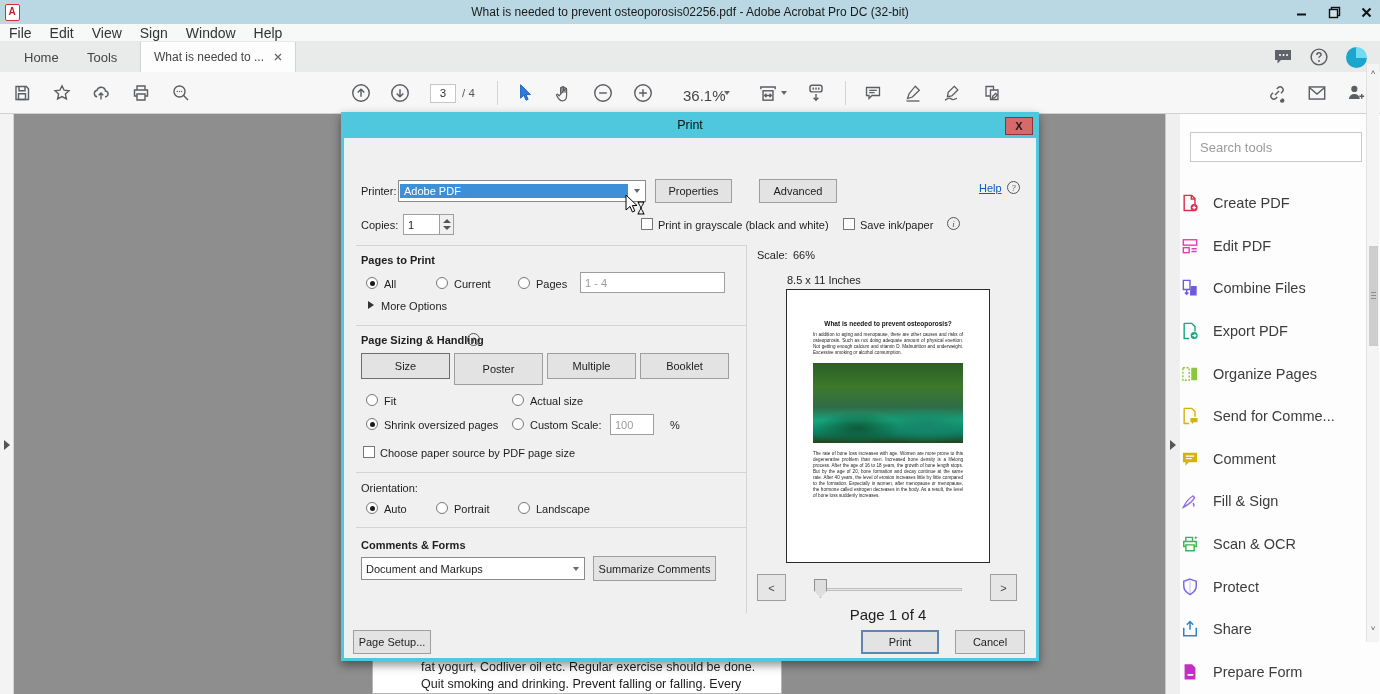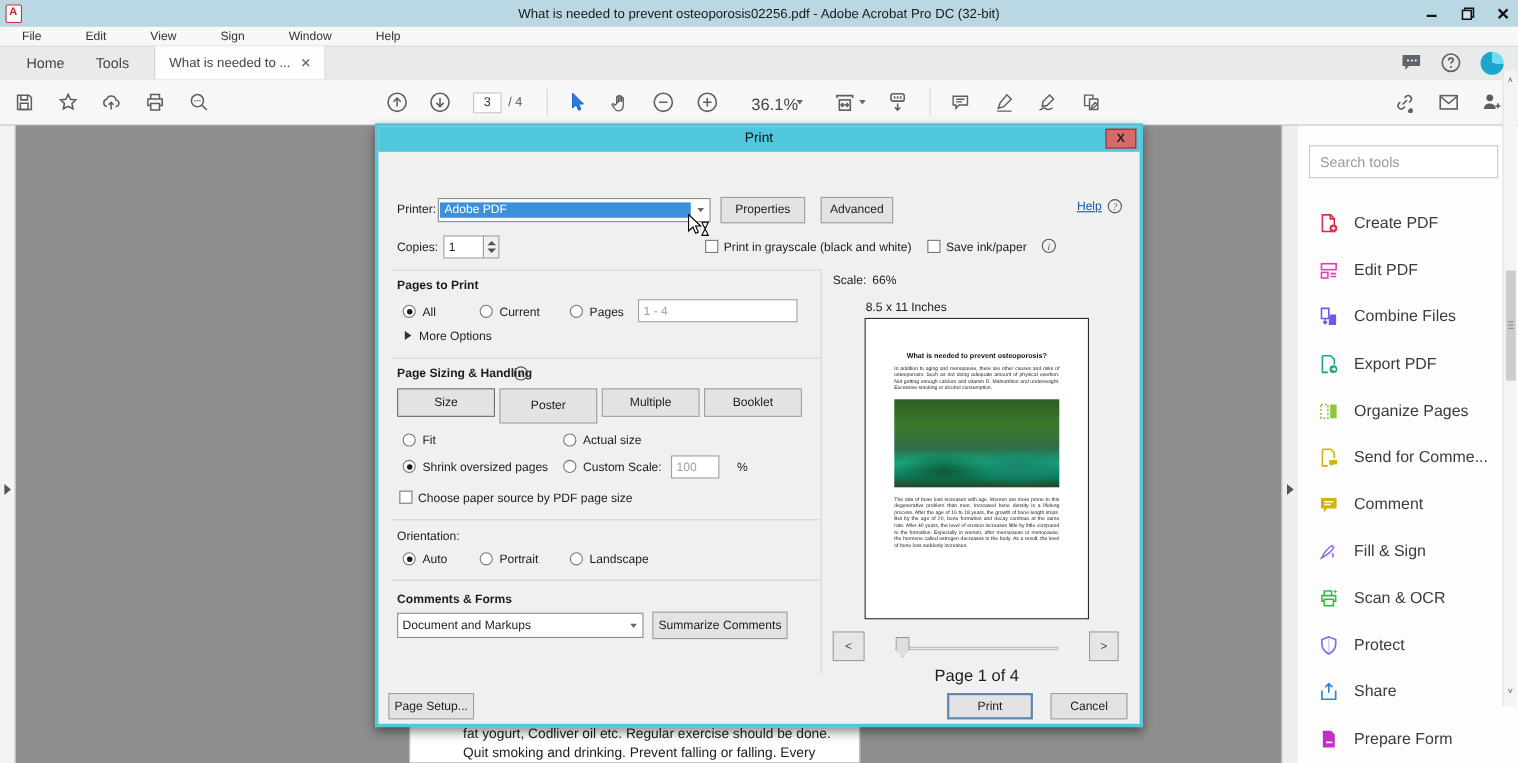--- a/index.html
+++ b/index.html
@@ -10,21 +10,21 @@
   
   .titlebar { position:absolute; left:0; top:0; width:1380px; height:24px; background:#b9d8e3; display:flex; align-items:center; }
   .app-icon { width:15px; height:17px; margin-left:5px; background:#fff; border:1px solid #c33; border-radius:2px; position:relative; }
   .app-icon::after { content:"A"; position:absolute; left:2.5px; top:1px; font-size:10px; font-weight:bold; color:#c51f2e; }
   .win-title { position:absolute; left:0; right:0; text-align:center; font-size:12px; color:#1a1a1a; }
   .win-controls { position:absolute; right:6px; top:0; height:24px; display:flex; align-items:center; gap:16px; }
   .wc { width:16px; height:16px; display:flex; align-items:center; justify-content:center; }
   .wc svg { display:block; }
 
   .menubar { position:absolute; left:0; top:24px; width:1380px; height:18px; background:#f7f8f8; border-bottom:1px solid #e8e8e8; display:flex; align-items:center; }
-  .menu-item { font-size:11px; color:#333; padding:0 20px; }
+  .menu-item { font-size:14px; color:#333; padding:0 9px; }
 
   .tabbar { position:absolute; left:0; top:42px; width:1380px; height:30px; background:#e9eaea; }
   .tab-static { position:absolute; top:0; height:30px; display:flex; align-items:center; font-size:13px; color:#444; padding:0 12px; }
   .tab-home { left:12px; }
   .tab-tools { left:75px;text-align:center; }
   .tab-doc { position:absolute; left:140px; top:0; width:156px; height:30px; background:#fdfdfd; border-left:1px solid #d2d2d2; border-right:1px solid #d2d2d2; display:flex; align-items:center; justify-content:center; gap:10px; font-size:12px; color:#444; }
   .tab-close svg { display:block; }
 
   .toolbar { position:absolute; left:0; top:72px; width:1380px; height:42px; background:#f7f7f7; border-bottom:1px solid #d2d2d2; }
   .tb { position:absolute; top:50%; transform:translate(-50%,-50%); display:flex; align-items:center; justify-content:center; }
@@ -42,21 +42,21 @@
   .pane-arrow { position:absolute; top:326px; width:0; height:0; border-top:5px solid transparent; border-bottom:5px solid transparent; border-left:6px solid #555; }
   .doc-page { position:absolute; left:372px; top:539px; width:410px; height:41px; background:#fff; border:1px solid #b7b7b7; font-size:12.5px; color:#1d1d1d; padding:5px 0 0 48px; line-height:17px; }
 
   .divider-strip { position:absolute; left:1165px; top:0; width:15px; height:580px; background:#efefef; border-left:1px solid #c9c9c9; }
 
   
   .sidebar { position:absolute; left:1180px; top:0; width:200px; height:580px; background:#fdfdfd; }
   .search-tools { position:absolute; left:10px; top:18px; width:172px; height:30px; border:1px solid #c9c9c9; background:#fff; font-size:13px; color:#444; padding:0 9px; font-family:inherit; }
   .search-tools::placeholder { color:#9b9b9b; }
   .tool-list { position:absolute; left:0; top:68px; width:186px; }
-  .tool-item { display:flex; align-items:center; height:42.6px; padding-left:18px; gap:13px; }
+  .tool-item { display:flex; align-items:center; height:42.6px; gap:13px; }
   .tool-item svg { display:block; flex:none; }
   .tool-label { font-size:14.5px; color:#3c3c3c; }
   .sb-scroll { position:absolute; left:1366px; top:64px; width:13px; height:578px; background:#f4f4f4; border-left:1px solid #e2e2e2; }
   .sb-arrow { position:absolute; left:0; width:12px; height:14px; color:#555; font-size:8px; text-align:center; line-height:14px; }
   .sb-thumb { position:absolute; left:1.5px; top:182px; width:9px; height:100px; background:#cdcdcd; }
   .sb-grip { position:absolute; left:2px; top:46px; width:5px; border-top:1px solid #8d8d8d; box-shadow:0 3px 0 #8d8d8d,0 6px 0 #8d8d8d; }
 
   
   .dialog { position:absolute; left:341px; top:112px; width:698px; height:549px; border:3px solid #4fc7dd; background:#f0f0f0; box-shadow:0 4px 9px rgba(0,0,0,.45); }
   .dlg-title { position:relative; height:23px; background:#4fc7dd; }
@@ -462,21 +462,21 @@
     <div class="dlg-body">
 
       <div class="lbl" style="left:17px;top:47px">Printer:</div>
       <div class="sel printer-sel" style="left:54px;top:42px;width:248px;height:22px">
         <span class="sel-text">Adobe PDF</span>
         <span class="sel-caret">
             <span class="caret caret-sm"></span>
           </span>
       </div>
       <button class="btn" style="left:311px;top:41px;width:77px;height:24px">Properties</button>
-      <button class="btn" style="left:402px;top:41px;width:66px;height:24px">Advanced</button>
+      <button class="btn" style="left:415px;top:41px;width:78px;height:24px">Advanced</button>
       <span class="lbl help-link" style="left:635px;top:44px">Help</span>
       <span class="info-i" style="left:663px;top:43px">?</span>
 
       <svg class="busy-cursor" width="26" height="26" viewBox="0 0 26 26">
           <path d="M3 1v15l4-3.6 2.4 5.6 2.4-1-2.4-5.5H14z" fill="#fff" stroke="#000" stroke-width="1"></path>
           <path d="M14.5 8h7M14.5 20h7M15.5 8c0 3 2 3.8 2.5 6-.5 2.2-2.5 3-2.5 6M20.5 8c0 3-2 3.8-2.5 6 .5 2.2 2.5 3 2.5 6" fill="none" stroke="#000" stroke-width="1"></path>
         </svg>
 
       <div class="lbl" style="left:17px;top:81px">Copies:</div>
       <div class="txt" style="left:59px;top:76px;width:37px;height:21px">1</div>

